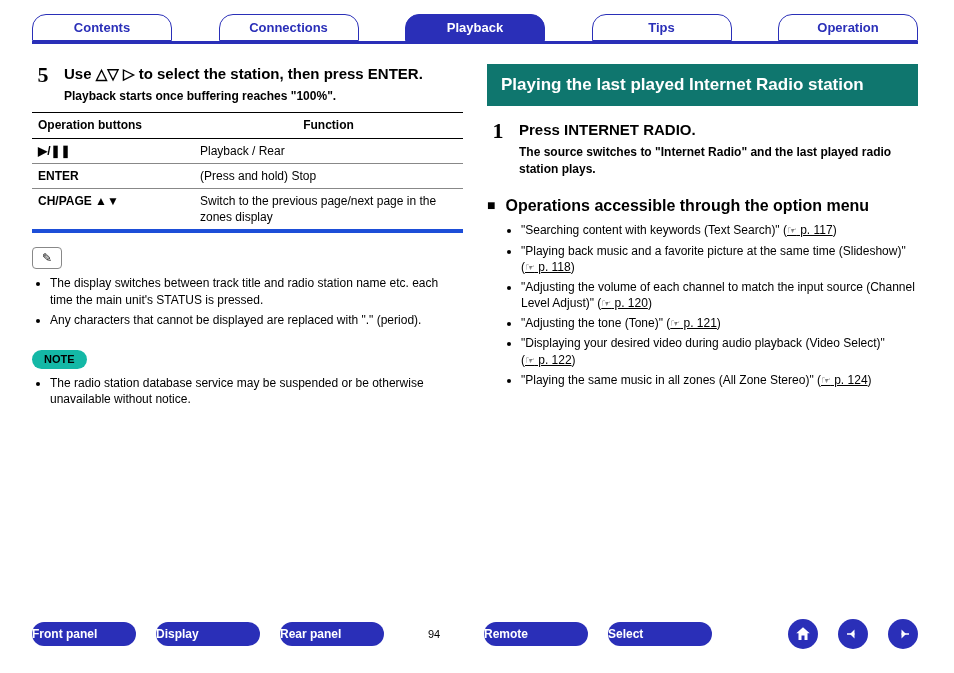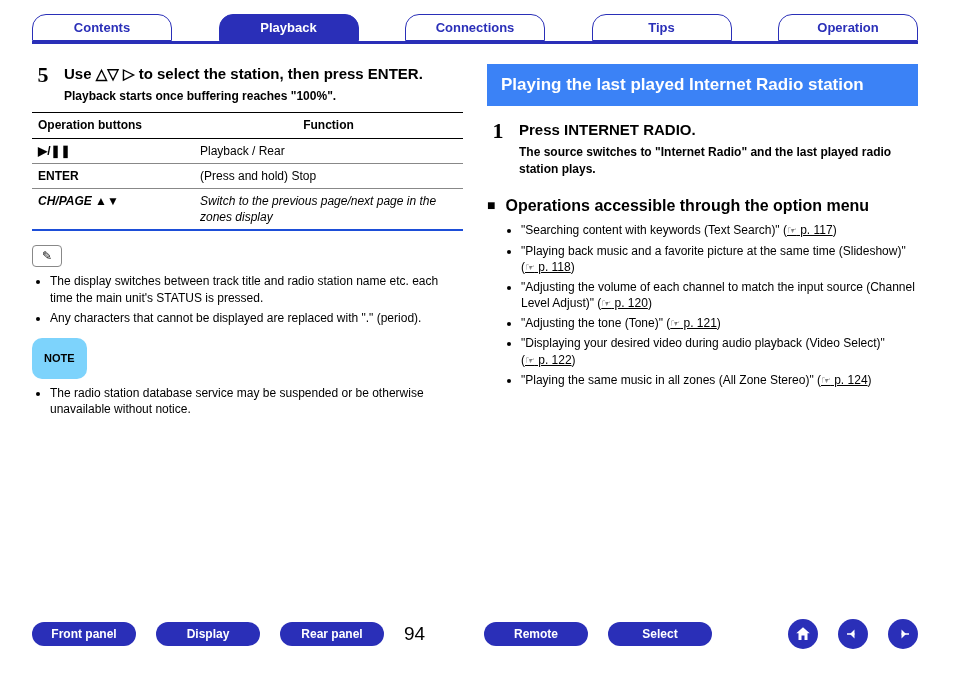--- a/index.html
+++ b/index.html
@@ -106,21 +106,21 @@
     border-top: 1px solid #000;
     border-bottom: 1px solid #000;
     padding: 4px 6px;
   }
   table.op th.fn { text-align: center; }
   table.op td {
     border-bottom: 1px solid #888;
     padding: 4px 6px;
     vertical-align: top;
   }
-  table.op tr:last-child td { border-bottom: 2px solid #1d4ed8; font-style: italic; }
+  table.op tr:last-child td { border-bottom: 4px solid #1d4ed8; }
   .opcol1 { width: 150px; font-weight: bold; font-size:12px; }
 
   .pencil {
     display: inline-flex;
     align-items: center;
     justify-content: center;
     width: 28px;
     height: 20px;
     border: 1px solid #888;
     border-radius: 4px;
@@ -131,31 +131,31 @@
   ul.bullets {
     margin: 6px 0 0 0;
     padding-left: 18px;
   }
   ul.bullets li {
     margin-bottom: 4px;
   }
 
   .note-badge {
     display: inline-block;
-    background: #7dd3fc;
+    background: #14b8a6;
     border-radius: 10px;
-    padding: 13px 12px;
+    padding: 2px 12px;
     font-size: 11px;
     font-weight: bold;
-    margin-top: 8px;
+    margin-top: 18px;
   }
 
   
   .section-bar {
-    background: #3b82f6;
+    background: #0f766e;
     color: #fff;
     font-weight: bold;
     font-size: 17px;
     padding: 10px 14px;
     line-height: 1.3;
   }
 
   .sq-head {
     display: flex;
     gap: 10px;
@@ -189,27 +189,26 @@
     gap: 20px;
   }
   .pill {
     background: #2a2fb8;
     color: #fff;
     font-weight: bold;
     font-size: 12px;
     border-radius: 12px;
     padding: 5px 0;
     width: 104px;
-    text-align: center;
     cursor: pointer;
   }
   .page-num {
     width: 60px;
-    text-align: left;
-    font-size: 19px;
+    text-align: center;
+    font-size: 11px;
   }
   .spacer { flex: 1; }
   .circle-btn {
     width: 30px;
     height: 30px;
     border-radius: 50%;
     background: #2a2fb8;
     color: #fff;
     display: flex;
     align-items: center;
@@ -222,27 +221,27 @@
 </head>
 <body>
 
 <div class="page">
 
   <div class="tabbar">
     <div class="tab">
       <div class="tab-shape"></div>
       <span class="label">Contents</span>
     </div>
+    <div class="tab">
+      <div class="tab-shape"></div>
+      <span class="label">Connections</span>
+    </div>
     <div class="tab active">
       <div class="tab-shape"></div>
       <span class="label">Playback</span>
-    </div>
-    <div class="tab">
-      <div class="tab-shape"></div>
-      <span class="label">Connections</span>
     </div>
     <div class="tab">
       <div class="tab-shape"></div>
       <span class="label">Tips</span>
     </div>
     <div class="tab">
       <div class="tab-shape"></div>
       <span class="label">Operation</span>
     </div>
   </div>

